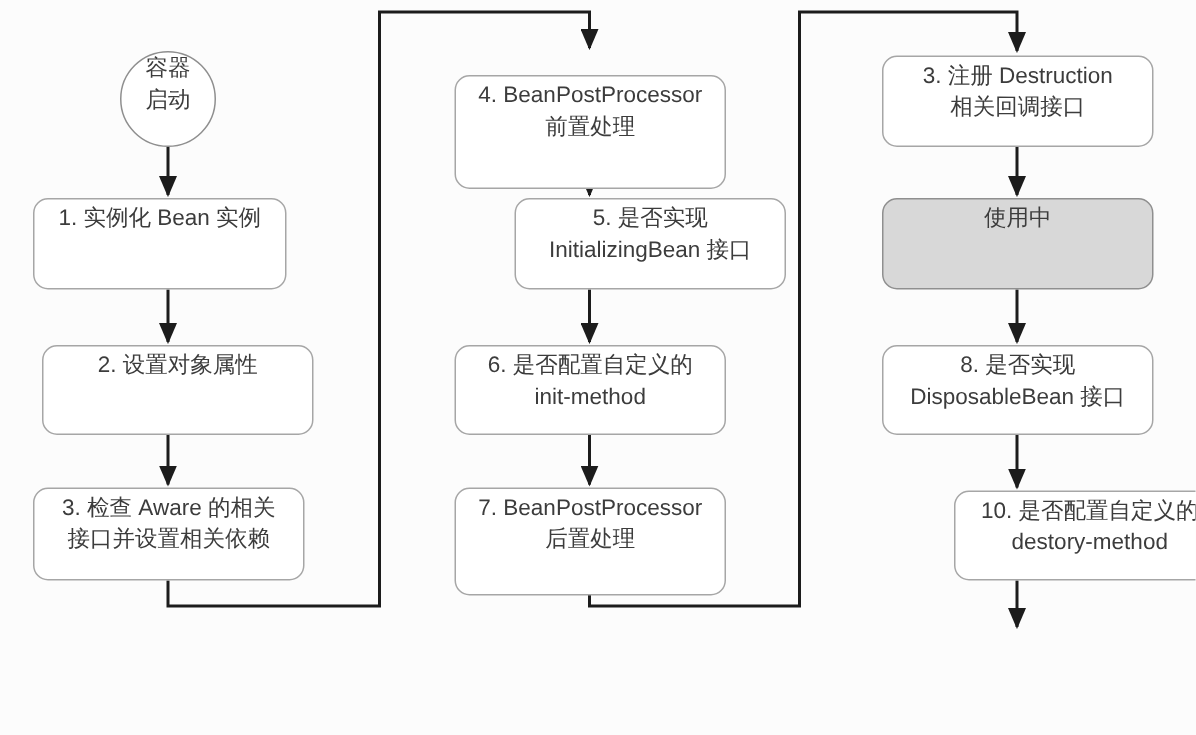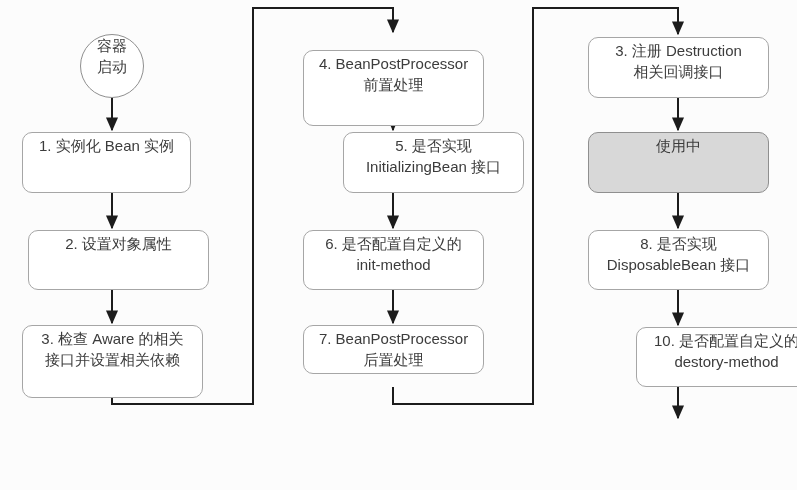--- a/index.html
+++ b/index.html
@@ -98,41 +98,41 @@
   </div>
 
   <div class="node" style="left:22px; top:132px; width:169px; height:61px;">
     <span class="lbl">1. 实例化 Bean 实例</span>
   </div>
 
   <div class="node" style="left:28px; top:230px; width:181px; height:60px;">
     <span class="lbl">2. 设置对象属性</span>
   </div>
 
-  <div class="node" style="left:22px; top:325px; width:181px; height:73px;">
+  <div class="node" style="left:22px; top:325px; width:181px; height:62px;">
     <span class="lbl">3. 检查 Aware 的相关
 接口并设置相关依赖</span>
   </div>
 
   <div class="node" style="left:303px; top:50px; width:181px; height:76px;">
     <span class="lbl">4. BeanPostProcessor
 前置处理</span>
   </div>
 
   <div class="node" style="left:303px; top:132px; width:181px; height:61px;margin-left:40px;">
     <span class="lbl">5. 是否实现
 InitializingBean 接口</span>
   </div>
 
   <div class="node" style="left:303px; top:230px; width:181px; height:60px;">
     <span class="lbl">6. 是否配置自定义的
 init-method</span>
   </div>
 
-  <div class="node" style="left:303px; top:325px; width:181px; height:49px;">
+  <div class="node" style="left:303px; top:325px; width:181px; height:72px;">
     <span class="lbl">7. BeanPostProcessor
 后置处理</span>
   </div>
 
   <div class="node" style="left:588px; top:37px; width:181px; height:61px;">
     <span class="lbl">3. 注册 Destruction
 相关回调接口</span>
   </div>
 
   <div class="node highlight" style="left:588px; top:132px; width:181px; height:61px;">

